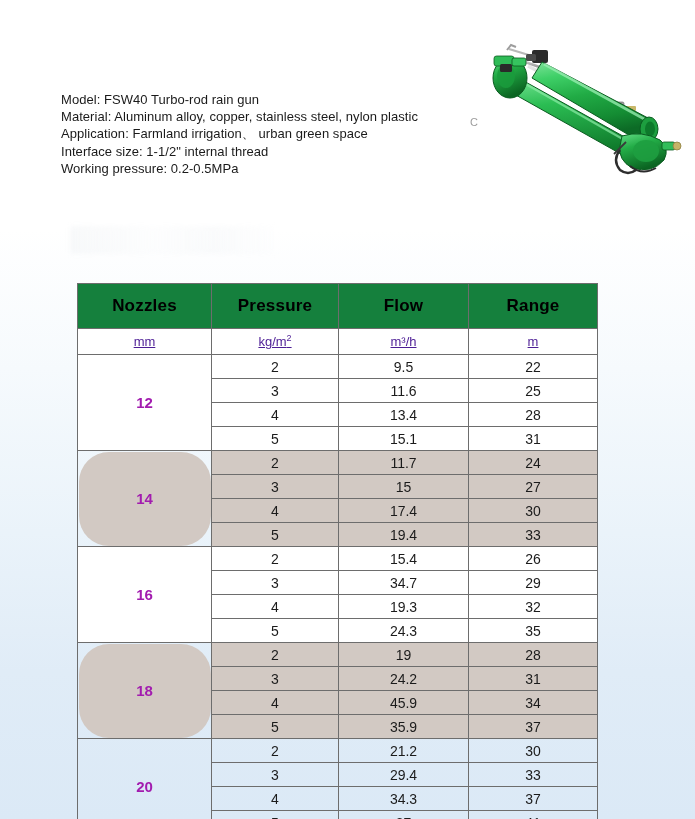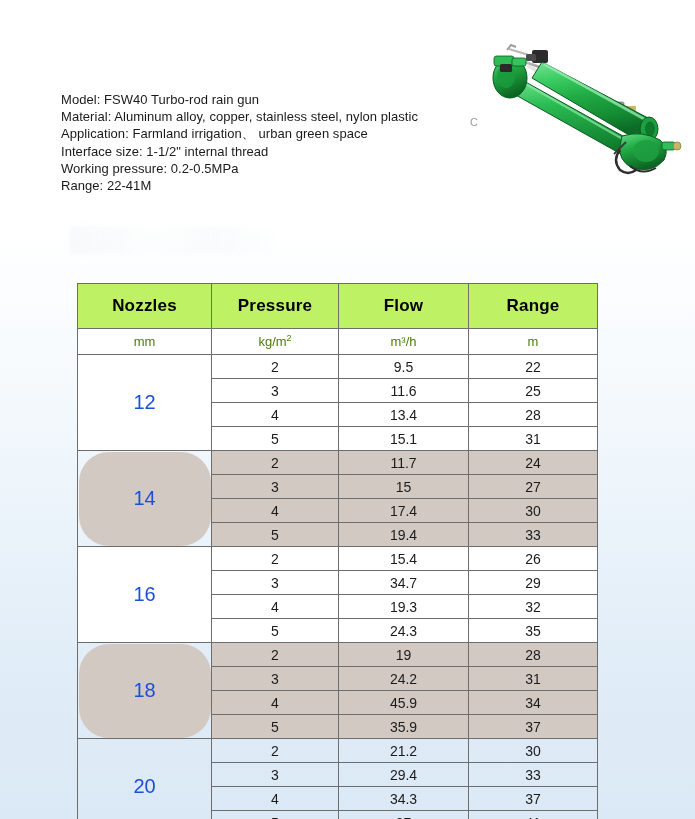--- a/index.html
+++ b/index.html
@@ -91,48 +91,50 @@
   #spec-table th {
     height: 44px;
     font-size: 17px;
     font-weight: bold;
     color: #000;
     letter-spacing: .2px;
   }
   .unit-cell {
     height: 25px;
     font-size: 13px;
-    color: #4d7c0f;
+    color: #4c1d95;
     font-weight: normal;
+    text-decoration: underline;
   }
   .unit-cell sup {
     font-size: 9px;
     vertical-align: super;
     line-height: 0;
   }
   .data-cell {
     height: 23px;
     font-size: 14px;
     color: #1b1b1b;
   }
   .nozzle-cell {
-    font-size: 20px;
-    color: #1d4ed8;
+    font-size: 15px;
+    color: #a21caf;
+    font-weight: bold;
   }
 
   
   tr.shaded > td { background-color: #d2c9c3; }
   tr.plain > td  { background-color: #ffffff; }
   tr.tinted > td { background-color: transparent; }
 
   td.nozzle-shaded { background-color: #d2c9c3 !important; border-radius: 31px; }
   td.nozzle-plain  { background-color: #ffffff !important; }
   td.nozzle-tinted { background-color: transparent !important; }
 
-  thead th { background-color: #bef264; }
+  thead th { background-color: #15803d; }
   .unit-cell { background-color: #ffffff; }
 </style>
 </head>
 <body>
 
 <div id="product-photo">
   <svg width="225" height="172" viewBox="0 0 225 172" xmlns="http://www.w3.org/2000/svg">
     <defs>
       <linearGradient id="barrelGrad" x1="0" y1="0" x2="0.3" y2="1">
         <stop offset="0%" stop-color="#7fe39a"></stop>
@@ -208,21 +210,20 @@
 
 <div class="ghost-c">C</div>
 <div class="ghost-smudge"></div>
 
 <div id="spec-block">
   <div class="spec-line">Model: FSW40 Turbo-rod rain gun</div>
   <div class="spec-line">Material: Aluminum alloy, copper, stainless steel, nylon plastic</div>
   <div class="spec-line">Application: Farmland irrigation、 urban green space</div>
   <div class="spec-line">Interface size: 1-1/2" internal thread</div>
   <div class="spec-line">Working pressure: 0.2-0.5MPa</div>
-  <div class="spec-line">Range: 22-41M</div>
 </div>
 
 <table id="spec-table">
   <colgroup>
     <col style="width:134px">
     <col style="width:127px">
     <col style="width:130px">
     <col style="width:129px">
   </colgroup>
   <thead>

